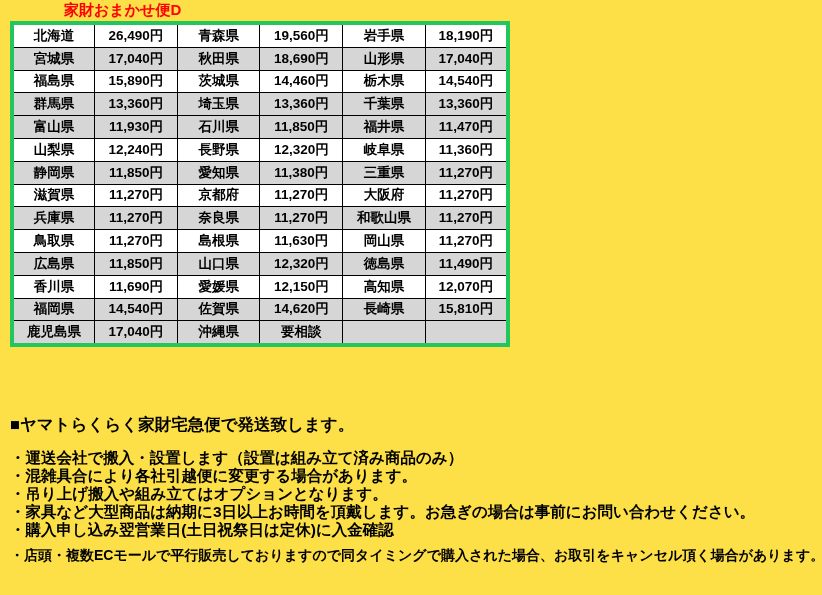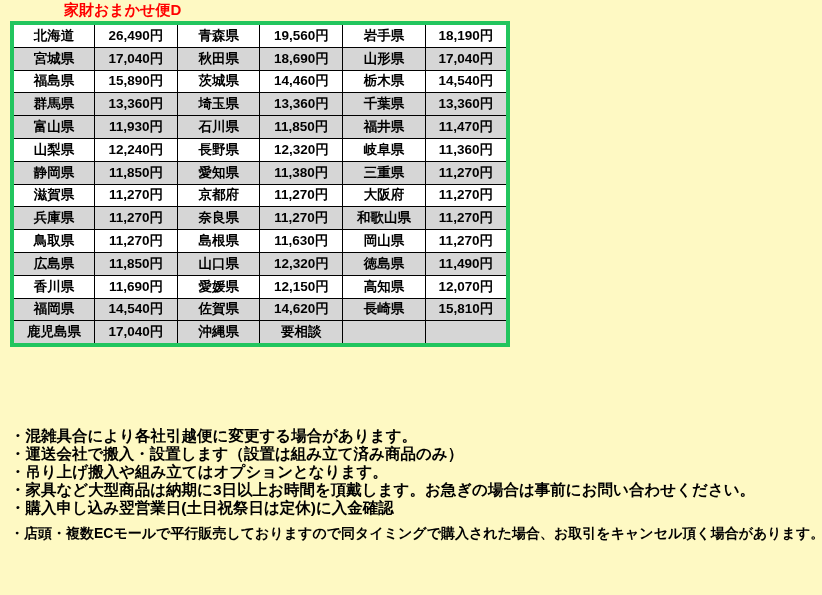--- a/index.html
+++ b/index.html
@@ -1,17 +1,17 @@
 <!DOCTYPE html>
 <html><head>
 <meta charset="utf-8">
 <style>
   html, body { margin:0; padding:0; background:#ffffff; }
   .page {
-    position:relative; width:822px; height:595px; background:#fef9c3;
+    position:relative; width:822px; height:595px; background:#fde047;
     font-family:"Liberation Sans","DejaVu Sans",sans-serif; overflow:hidden; color:#000;
   }
   .title {
     position:absolute; left:64px; top:1px;
     color:#ff0000; font-weight:bold; font-size:15px; white-space:nowrap;
   }
   table.fee-table {
     position:absolute; left:10px; top:21px; width:500px;
     border-collapse:collapse; table-layout:fixed;
     border:4px solid #22c55e;
@@ -151,23 +151,24 @@
           <td>17,040円</td>
           <td>沖縄県</td>
           <td>要相談</td>
           <td></td>
           <td></td>
         </tr>
       </tbody>
   </table>
 
   <div class="notes">
+    <div class="notes-heading">■ヤマトらくらく家財宅急便で発送致します。</div>
     <div class="notes-list">
+        <div class="bullet">・運送会社で搬入・設置します（設置は組み立て済み商品のみ）</div>
         <div class="bullet">・混雑具合により各社引越便に変更する場合があります。</div>
-        <div class="bullet">・運送会社で搬入・設置します（設置は組み立て済み商品のみ）</div>
         <div class="bullet">・吊り上げ搬入や組み立てはオプションとなります。</div>
         <div class="bullet">・家具など大型商品は納期に3日以上お時間を頂戴します。お急ぎの場合は事前にお問い合わせください。</div>
         <div class="bullet">・購入申し込み翌営業日(土日祝祭日は定休)に入金確認</div>
       </div>
     <div class="fine-print">・店頭・複数ECモールで平行販売しておりますので同タイミングで購入された場合、お取引をキャンセル頂く場合があります。</div>
   </div>
 
 </div>
 
 </body></html>

